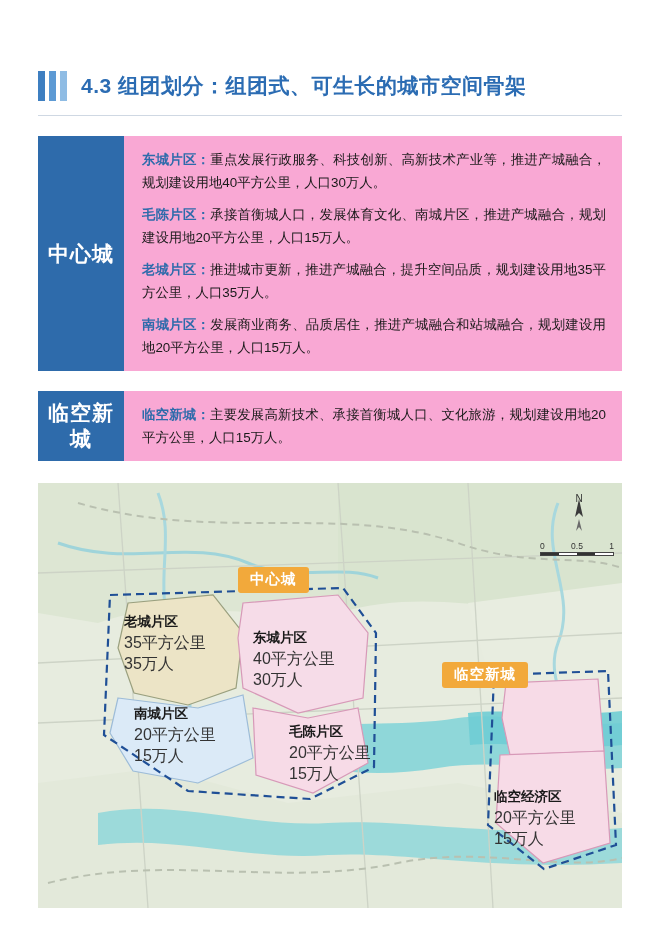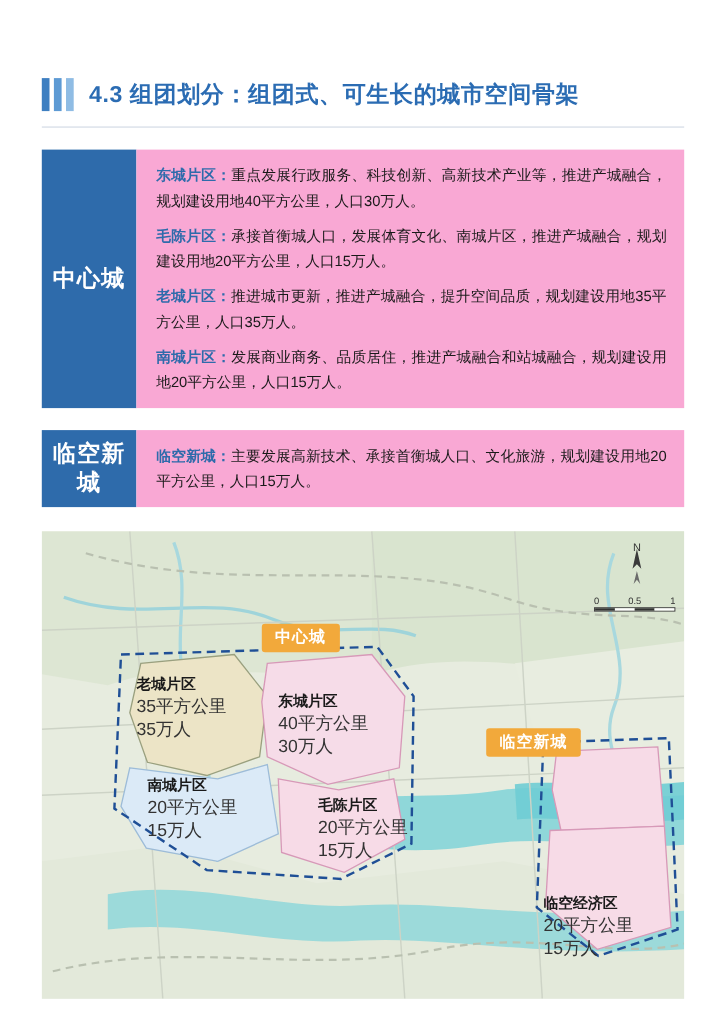--- a/index.html
+++ b/index.html
@@ -281,21 +281,21 @@
     <div class="map-note" style="left:96px; top:222px; width:100px;">
       <div class="nm">南城片区</div>
       <div class="sub">20平方公里</div>
       <div class="sub">15万人</div>
     </div>
     <div class="map-note" style="left:235px; top:240px; width:100px;margin-left:16px;">
       <div class="nm">毛陈片区</div>
       <div class="sub">20平方公里</div>
       <div class="sub">15万人</div>
     </div>
-    <div class="map-note" style="left:456px; top:305px; width:110px;margin-top:24px;">
+    <div class="map-note" style="left:456px; top:305px; width:110px;">
       <div class="nm">临空经济区</div>
       <div class="sub">20平方公里</div>
       <div class="sub">15万人</div>
     </div>
 
     <div class="compass">
       <div>N</div>
     </div>
 
     <div class="scalebar">

